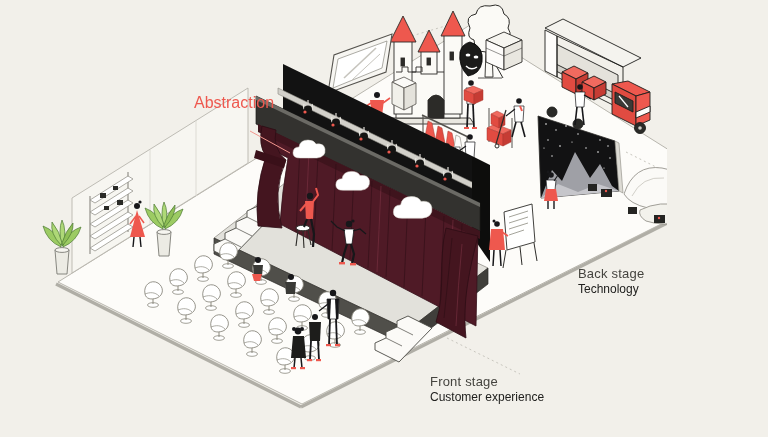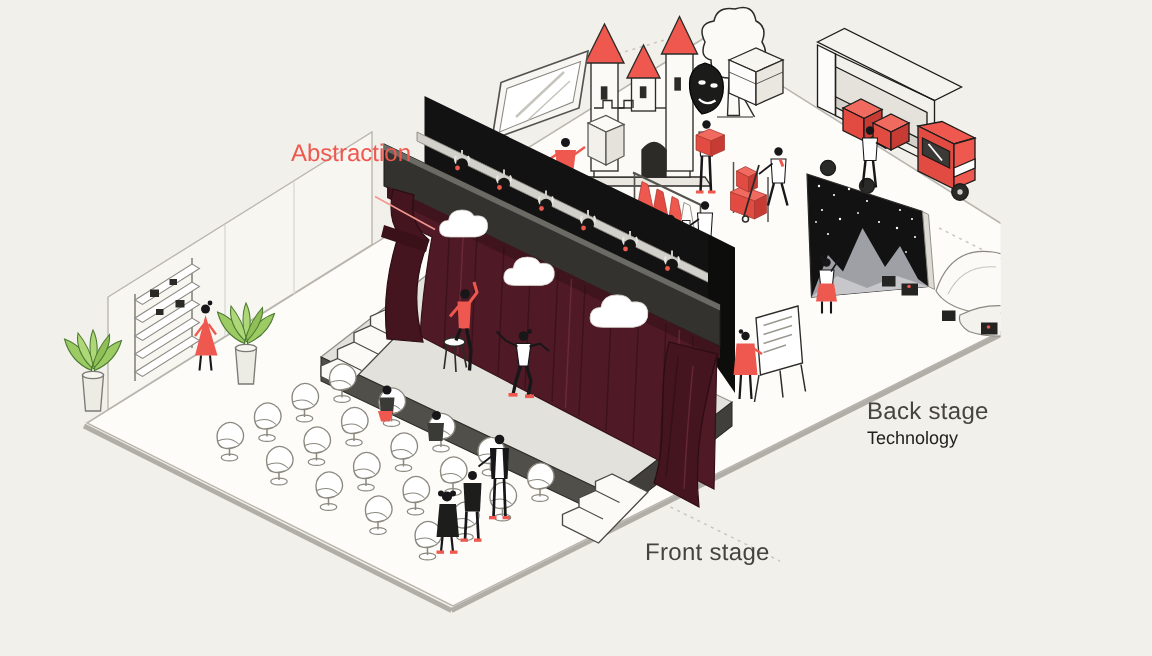--- a/index.html
+++ b/index.html
@@ -1,24 +1,24 @@
 <!DOCTYPE html>
 <html><head>
 <meta charset="utf-8">
 <style>
   html,body{margin:0;padding:0;}
   body{font-family:"Liberation Sans",sans-serif;background:#f2f0ea;}
   .scene-wrap{position:relative;width:667px;height:437px;overflow:hidden;background:#f2f0ea;}
   .scene-wrap svg{position:absolute;left:0;top:0;}
   .label{position:absolute;z-index:5;}
   .label-abstraction{left:194px;top:93px;color:#ee584e;font-size:16px;line-height:1.2;}
-  .label-pair .eyebrow{font-size:16px;color:#45443f;letter-spacing:.2px;}
+  .label-pair .eyebrow{font-size:13px;color:#45443f;letter-spacing:.2px;}
   .label-pair .title{font-size:12px;color:#21211f;margin-top:1px;}
   .label-backstage{left:578px;top:266px;}
-  .label-frontstage{left:430px;top:360px;}
+  .label-frontstage{left:430px;top:374px;}
 </style>
 </head>
 <body>
 
 <div class="scene-wrap">
 
 <svg width="768" height="437" viewBox="0 0 768 437">
   <defs>
     <g id="chair">
       <ellipse cx="0" cy="0" rx="5.5" ry="2.3" fill="#ffffff" stroke="#8b897f" stroke-width="0.8"></ellipse>
@@ -462,15 +462,16 @@
 
 <div class="label label-abstraction">
   <div>Abstraction</div>
 </div>
 <div class="label label-pair label-backstage">
   <div class="eyebrow">Back stage</div>
   <div class="title">Technology</div>
 </div>
 <div class="label label-pair label-frontstage">
   <div class="eyebrow">Front stage</div>
+  <div class="title">Customer experience</div>
 </div>
 
 </div>
 
 </body></html>

